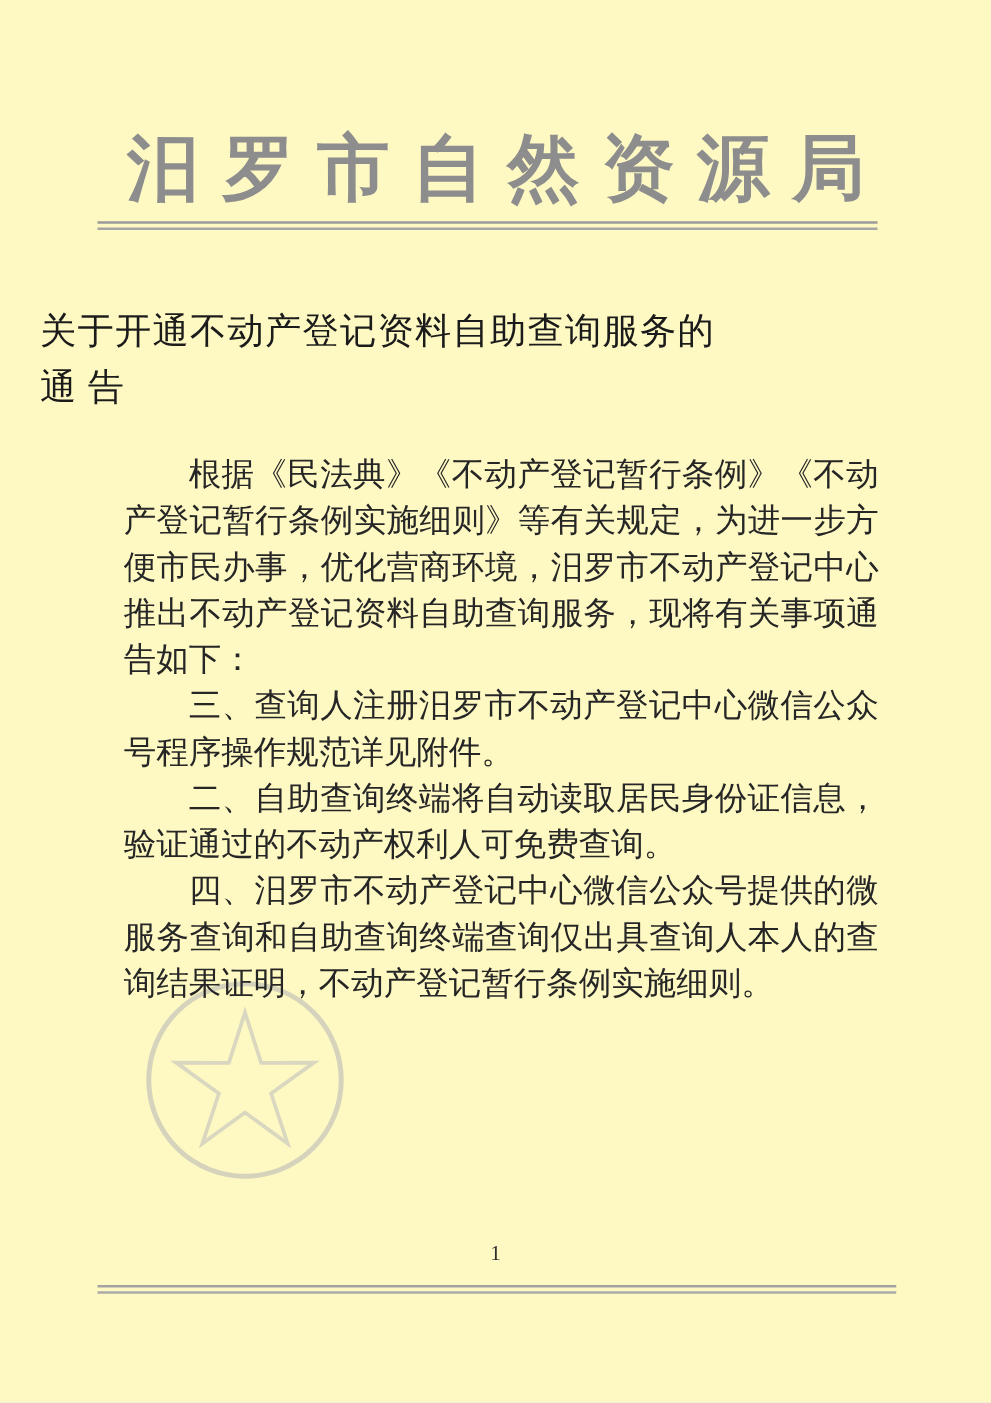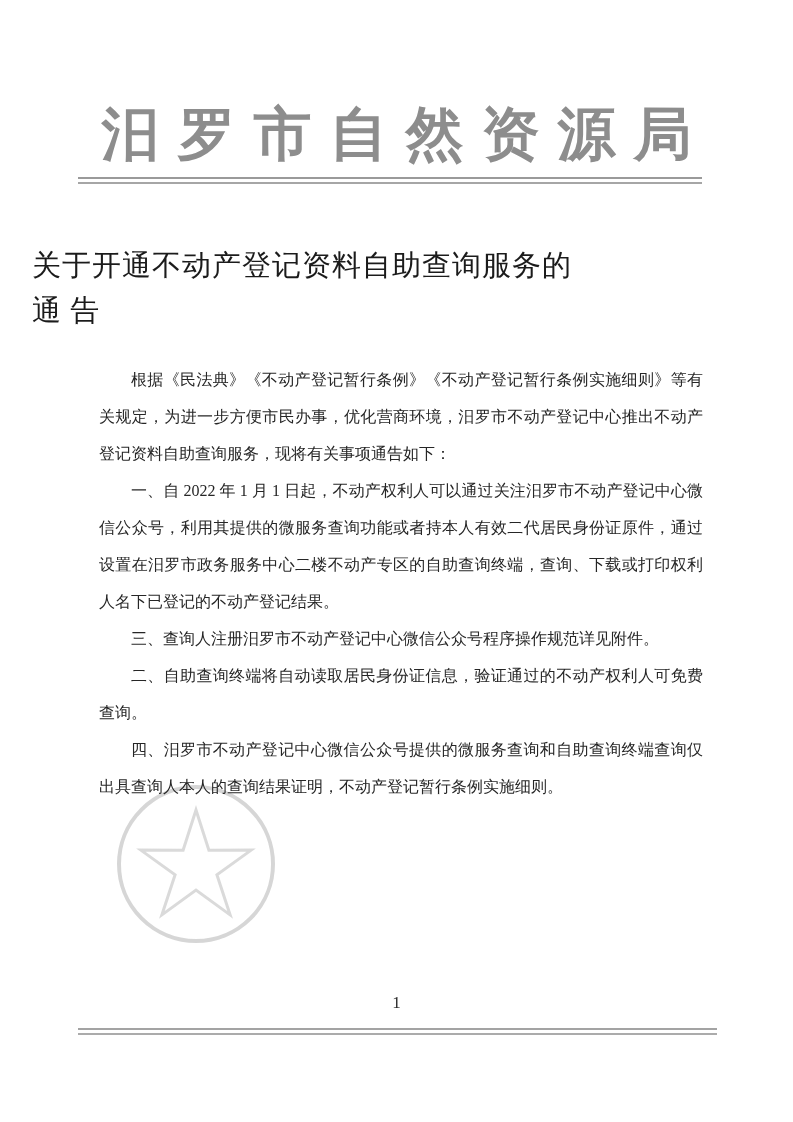--- a/index.html
+++ b/index.html
@@ -6,21 +6,21 @@
     margin: 0;
     padding: 0;
     background: #e8e8e8;
     font-family: "Liberation Serif", "DejaVu Serif", serif;
   }
   .page {
     position: relative;
     width: 793px;
     height: 1122px;
     margin: 0 auto;
-    background: #ffffff;
+    background: #fef9c3;
     overflow: hidden;
   }
   
   .letterhead {
     position: absolute;
     top: 96px;
     left: 0;
     width: 100%;
     padding-left: 18px;
     box-sizing: border-box;
@@ -74,21 +74,21 @@
     opacity: 0.55;
     filter: blur(0.6px);
   }
   
   .doc-body {
     position: absolute;
     top: 361px;
     left: 99px;
     width: 604px;
     z-index: 2;
-    font-size: 16px;
+    font-size: 26px;
     line-height: 37px;
     color: #262626;
     text-align: justify;
   }
   .doc-body p {
     margin: 0;
     text-indent: 2em;
   }
   
   .page-number {
@@ -118,21 +118,20 @@
 
   <div class="seal">
     <svg width="166" height="166" viewBox="0 0 166 166" xmlns="http://www.w3.org/2000/svg">
       <circle cx="83" cy="83" r="77" fill="none" stroke="#b5b5b5" stroke-width="4"></circle>
       <path d="M83,29 L95.9,69.2 L138.2,69.1 L103.9,93.8 L117.1,133.9 L83,109 L48.9,133.9 L62.1,93.8 L27.8,69.1 L70.1,69.2 Z" fill="none" stroke="#bcbcbc" stroke-width="3"></path>
     </svg>
   </div>
 
   <div class="doc-body">
     <p>根据《民法典》《不动产登记暂行条例》《不动产登记暂行条例实施细则》等有关规定，为进一步方便市民办事，优化营商环境，汨罗市不动产登记中心推出不动产登记资料自助查询服务，现将有关事项通告如下：</p>
-    <p>一、自 2022 年 1 月 1 日起，不动产权利人可以通过关注汨罗市不动产登记中心微信公众号，利用其提供的微服务查询功能或者持本人有效二代居民身份证原件，通过设置在汨罗市政务服务中心二楼不动产专区的自助查询终端，查询、下载或打印权利人名下已登记的不动产登记结果。</p>
     <p>三、查询人注册汨罗市不动产登记中心微信公众号程序操作规范详见附件。</p>
     <p>二、自助查询终端将自动读取居民身份证信息，验证通过的不动产权利人可免费查询。</p>
     <p>四、汨罗市不动产登记中心微信公众号提供的微服务查询和自助查询终端查询仅出具查询人本人的查询结果证明，不动产登记暂行条例实施细则。</p>
   </div>
 
   <div class="page-number">1</div>
 
   <div class="double-rule rule-bottom"></div>
 
 </div>

